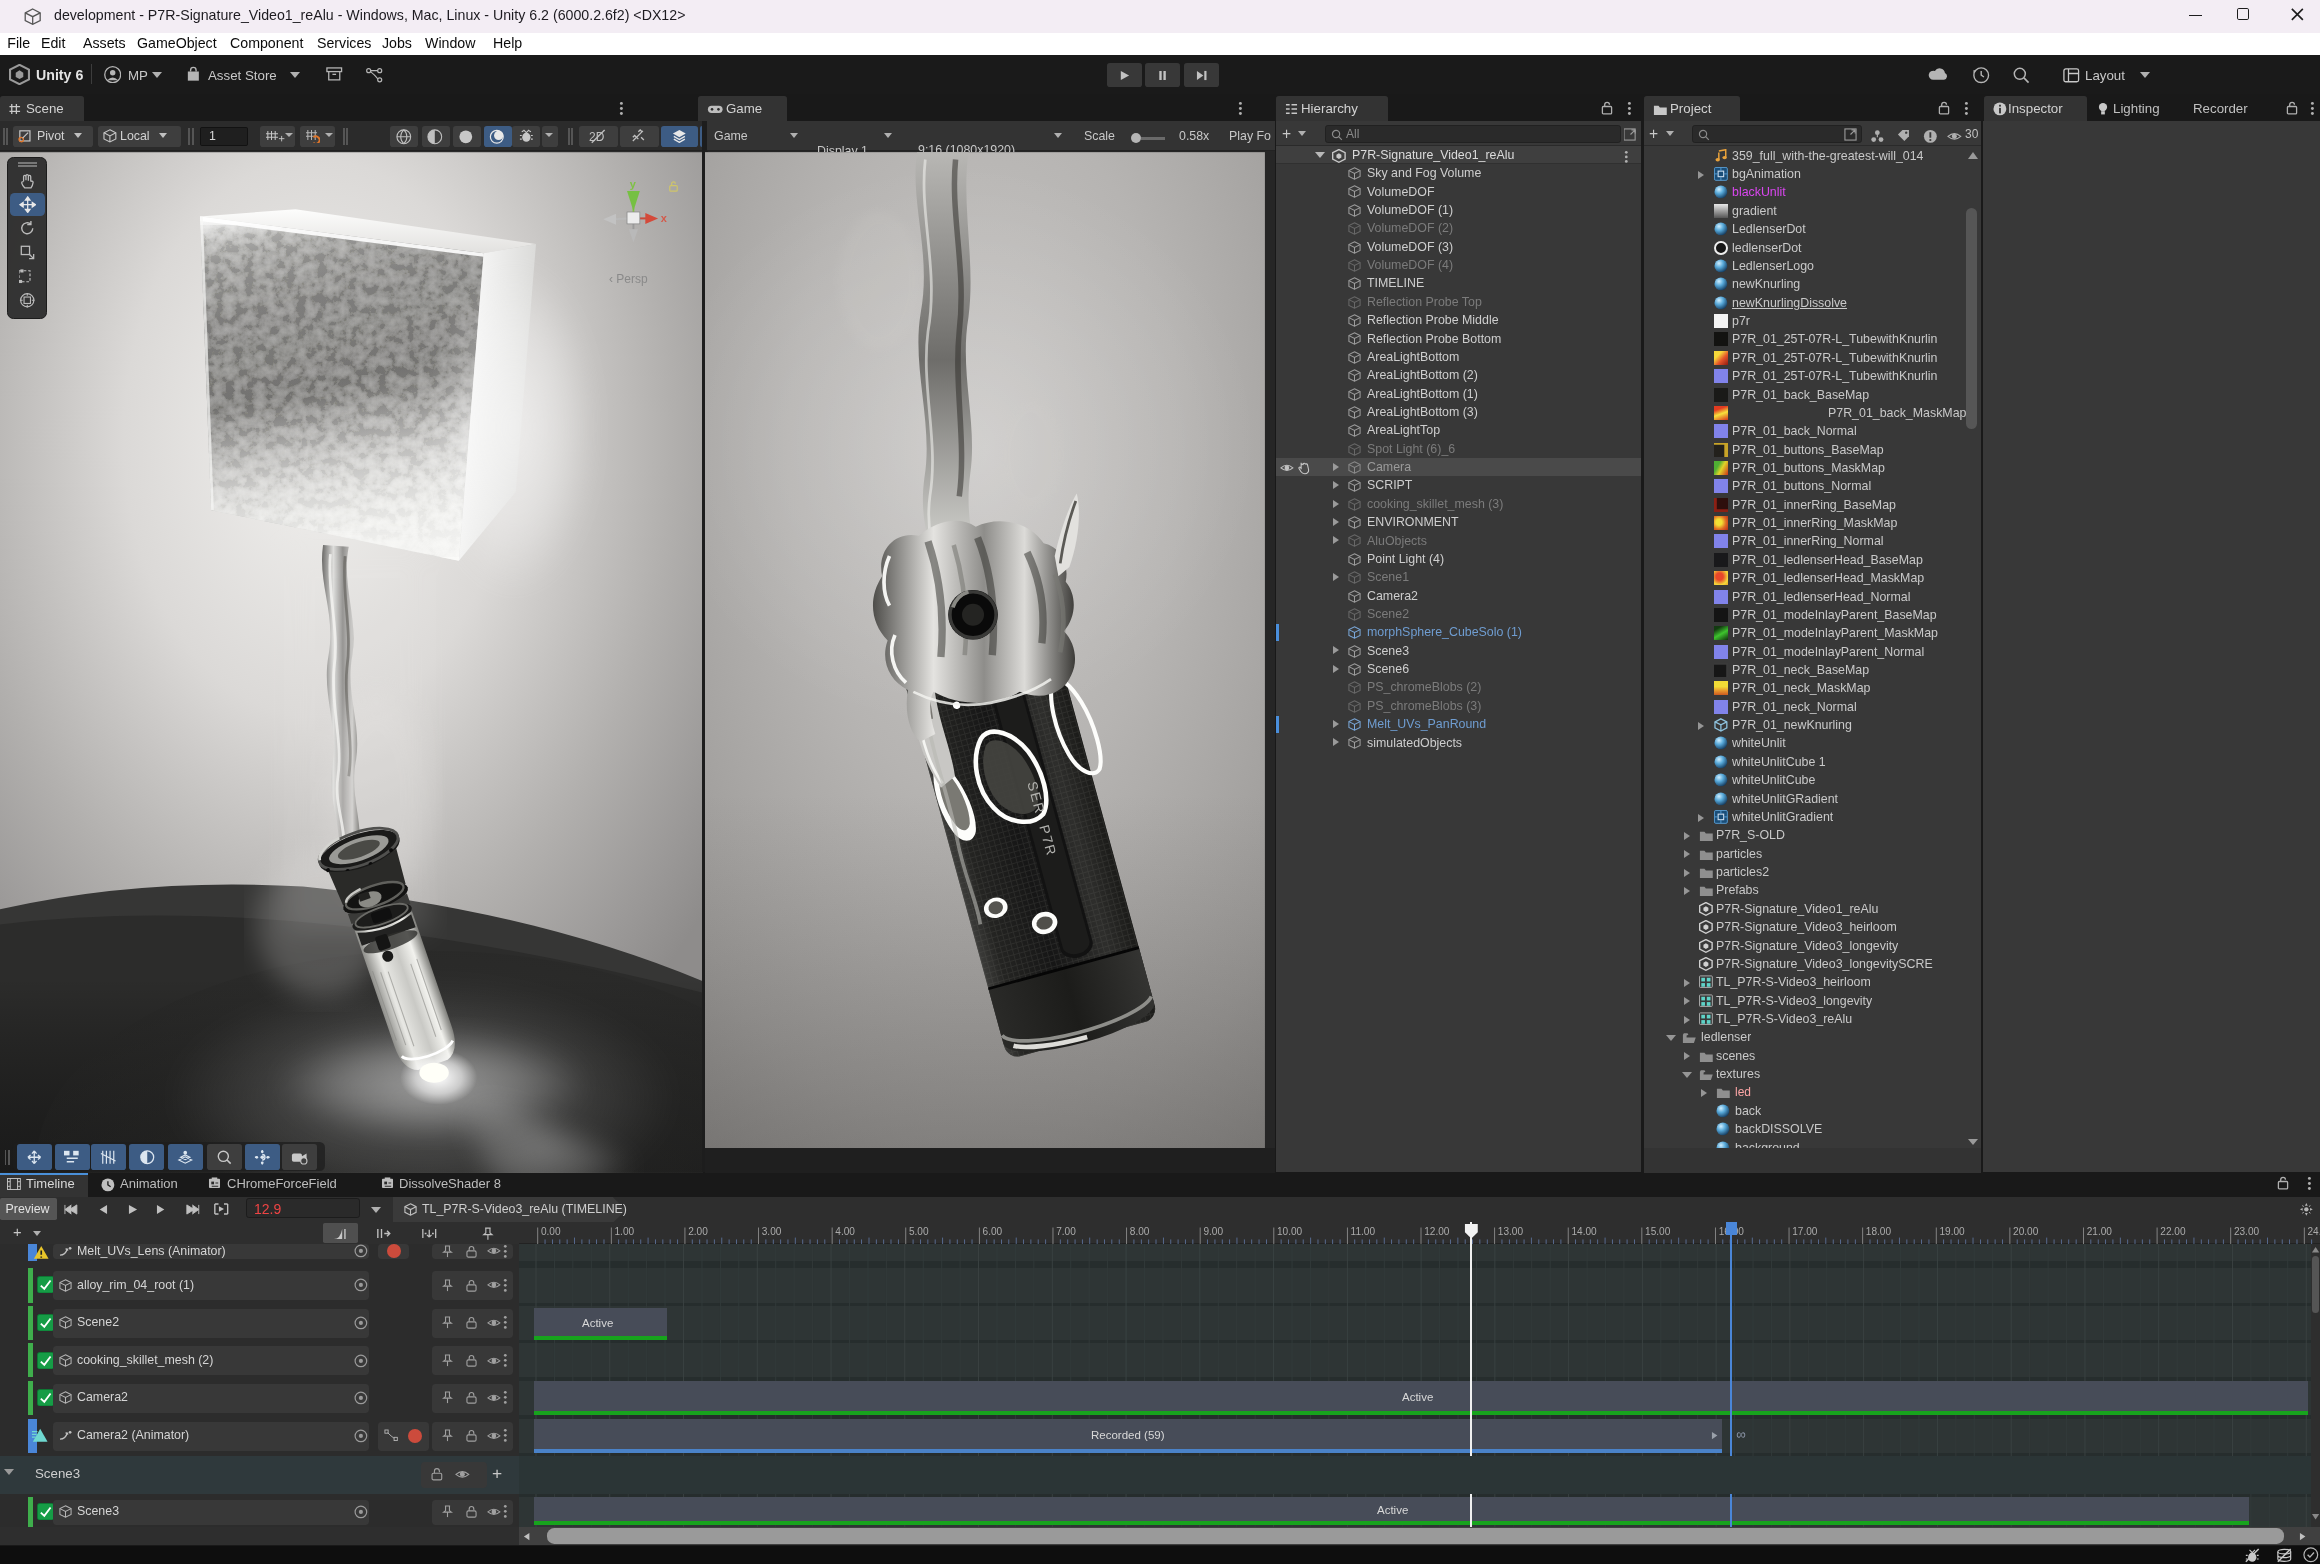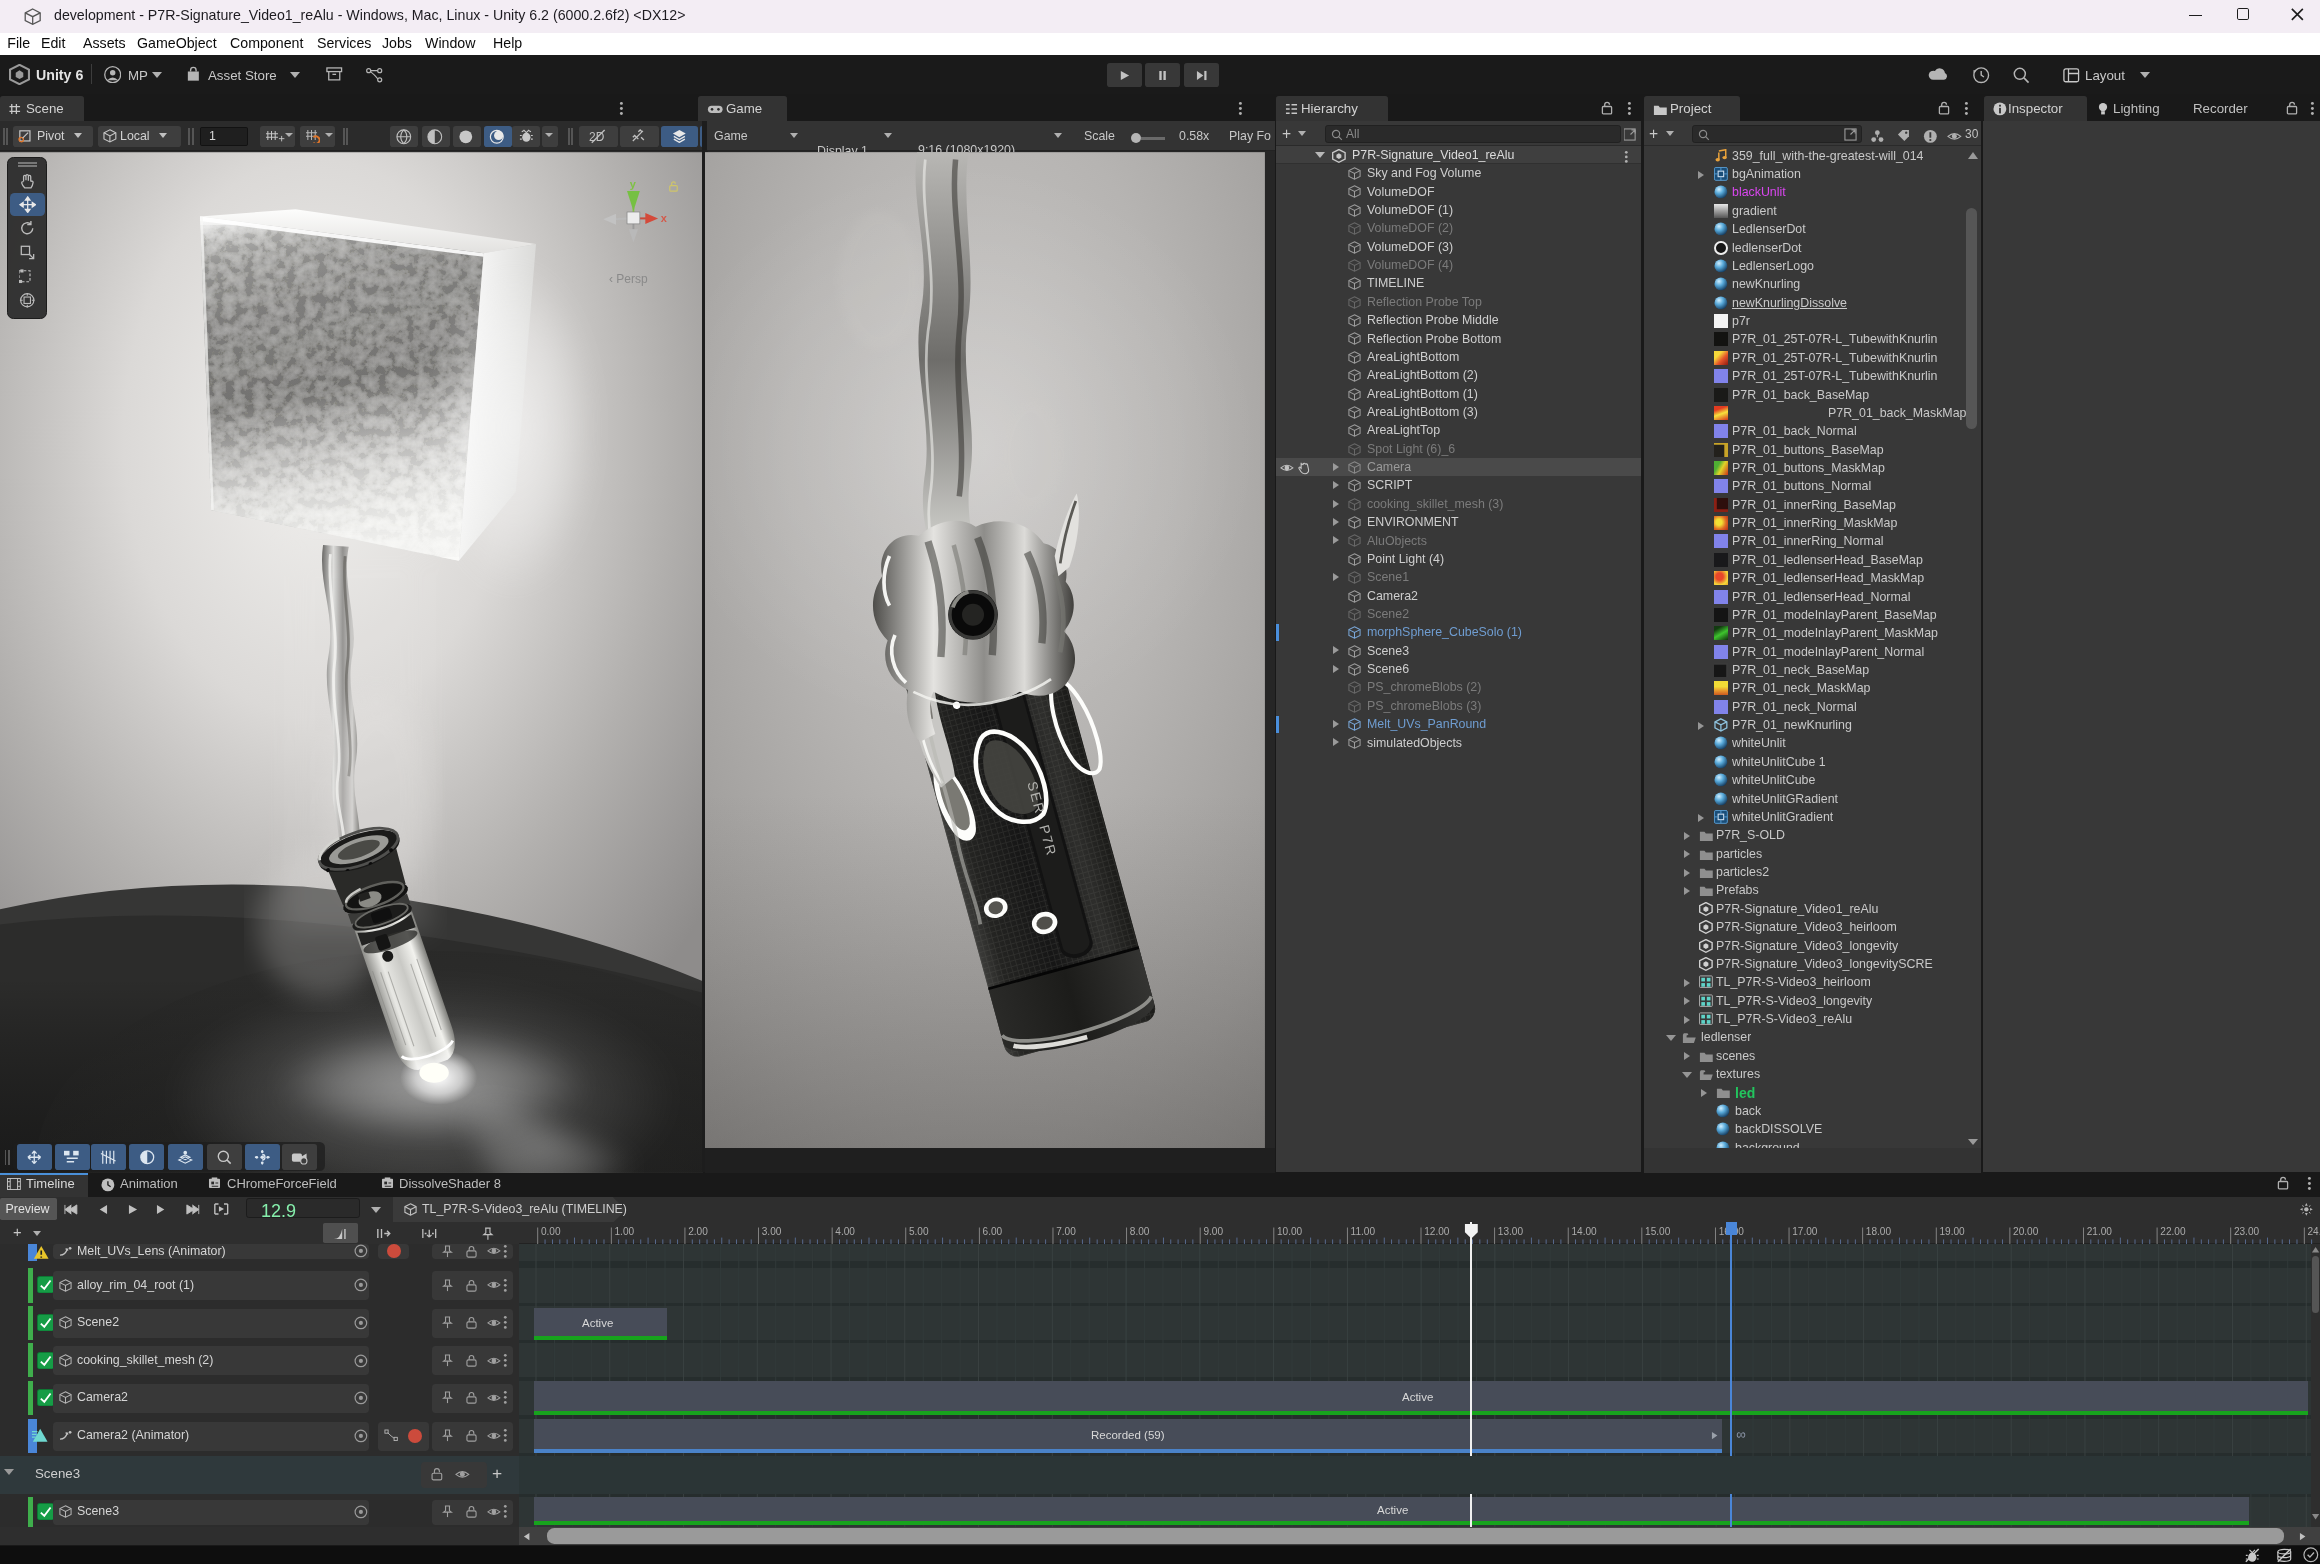--- a/index.html
+++ b/index.html
@@ -1149,21 +1149,21 @@
 
 <svg width="14.7" height="13.8" viewBox="0 0 16 15" style="position:absolute;left:1699px;top:1068px;">
       <path d="M1,4 L1,13 L13,13 L15,7 L5,7 L5,5 L7,4 L6,2.5 L2,2.5 Z" fill="#8f8f8f"></path>
     </svg>
 <div style="position:absolute;left:1716px;top:1067px;font-size:12.4px;color:#c9c9c9;max-width:249px;overflow:hidden;">textures</div>
 <div style="position:absolute;left:1701px;top:1089px;width:0;height:0;border-top:4.5px solid transparent;border-bottom:4.5px solid transparent;border-left:6.6px solid #969696;"></div>
 
 <svg width="14.7" height="13.8" viewBox="0 0 16 15" style="position:absolute;left:1716px;top:1086px;">
       <path d="M1,3 h5 l1.5,1.8 H15 V13 H1 Z" fill="#8f8f8f"></path>
     </svg>
-<div style="position:absolute;left:1735px;top:1085px;font-size:14px;color:#22c55e;max-width:230px;overflow:hidden;font-weight:bold;">led</div>
+<div style="position:absolute;left:1735px;top:1085px;font-size:12px;color:#fca5a5;max-width:230px;overflow:hidden;">led</div>
 <svg width="13.8" height="13.8" viewBox="0 0 15 15" style="position:absolute;left:1716px;top:1104px;">
       <defs>
         <radialGradient id="sg1869_1202" cx="35%" cy="30%" r="75%">
           <stop offset="0%" stop-color="#cfeeff"></stop>
           <stop offset="45%" stop-color="#57a8d8"></stop>
           <stop offset="100%" stop-color="#133a5e"></stop>
         </radialGradient>
       </defs>
       <circle cx="7.5" cy="7.5" r="7.0" fill="url(#sg1869_1202)"></circle>
     </svg>
@@ -1247,21 +1247,21 @@
       <path d="M11,1 V11 M1,1 L9,6 L1,11 Z" fill="#c0c0c0"></path>
     </svg>
 <svg width="14.7" height="11" viewBox="0 0 16 12" style="position:absolute;left:185px;top:1204px;">
       <path d="M15,1 V11 M2,1 L10,6 L2,11 Z M8,1 L15,6 L8,11" fill="#c0c0c0" stroke="#c0c0c0" stroke-width="1"></path>
     </svg>
 <svg width="16.5" height="12" viewBox="0 0 18 13" style="position:absolute;left:213px;top:1203px;">
       <path d="M2,1 H6 M2,1 V12 M2,12 H6 M16,1 H12 M16,1 V12 M16,12 H12" stroke="#c0c0c0" stroke-width="1.5" fill="none"></path>
       <path d="M6.5,3.5 L12,6.5 L6.5,9.5 Z" fill="#c0c0c0"></path>
     </svg>
 <div style="position:absolute;left:246px;top:1198px;width:114px;height:20px;background:#2a2a2a;border:0.9px solid #1c1c1c;border-radius:2.8px;"></div>
-<div style="position:absolute;left:254px;top:1201px;font-size:18px;color:#86efac;margin-left:7px;">12.9</div>
+<div style="position:absolute;left:254px;top:1201px;font-size:14px;color:#ef4444;">12.9</div>
 <div style="position:absolute;left:371px;top:1207px;width:0;height:0;border-left:5.1px solid transparent;border-right:5.1px solid transparent;border-top:6.2px solid #b0b0b0;"></div>
 
 <div style="position:absolute;left:393px;top:1197px;width:220px;height:26px;background:#3a3a3a;"></div>
 <svg width="14.7" height="26" viewBox="0 0 16 28" style="position:absolute;left:613px;top:1197px;">
       <path d="M0,0 L14,14 L0,28 Z" fill="#3a3a3a"></path>
     </svg>
 <svg width="13" height="13" viewBox="0 0 14 14" style="position:absolute;left:404px;top:1203px;">
       <path d="M7.0,0.84 L13.020000000000001,3.9200000000000004 L13.020000000000001,10.08 L7.0,13.16 L0.9800000000000001,10.08 L0.9800000000000001,3.9200000000000004 Z" fill="none" stroke="#c0c0c0" stroke-width="1.2"></path>
       <path d="M0.9800000000000001,3.9200000000000004 L7.0,7.0 L13.020000000000001,3.9200000000000004 M7.0,7.0 L7.0,13.16" fill="none" stroke="#c0c0c0" stroke-width="1.2"></path>
     </svg>

